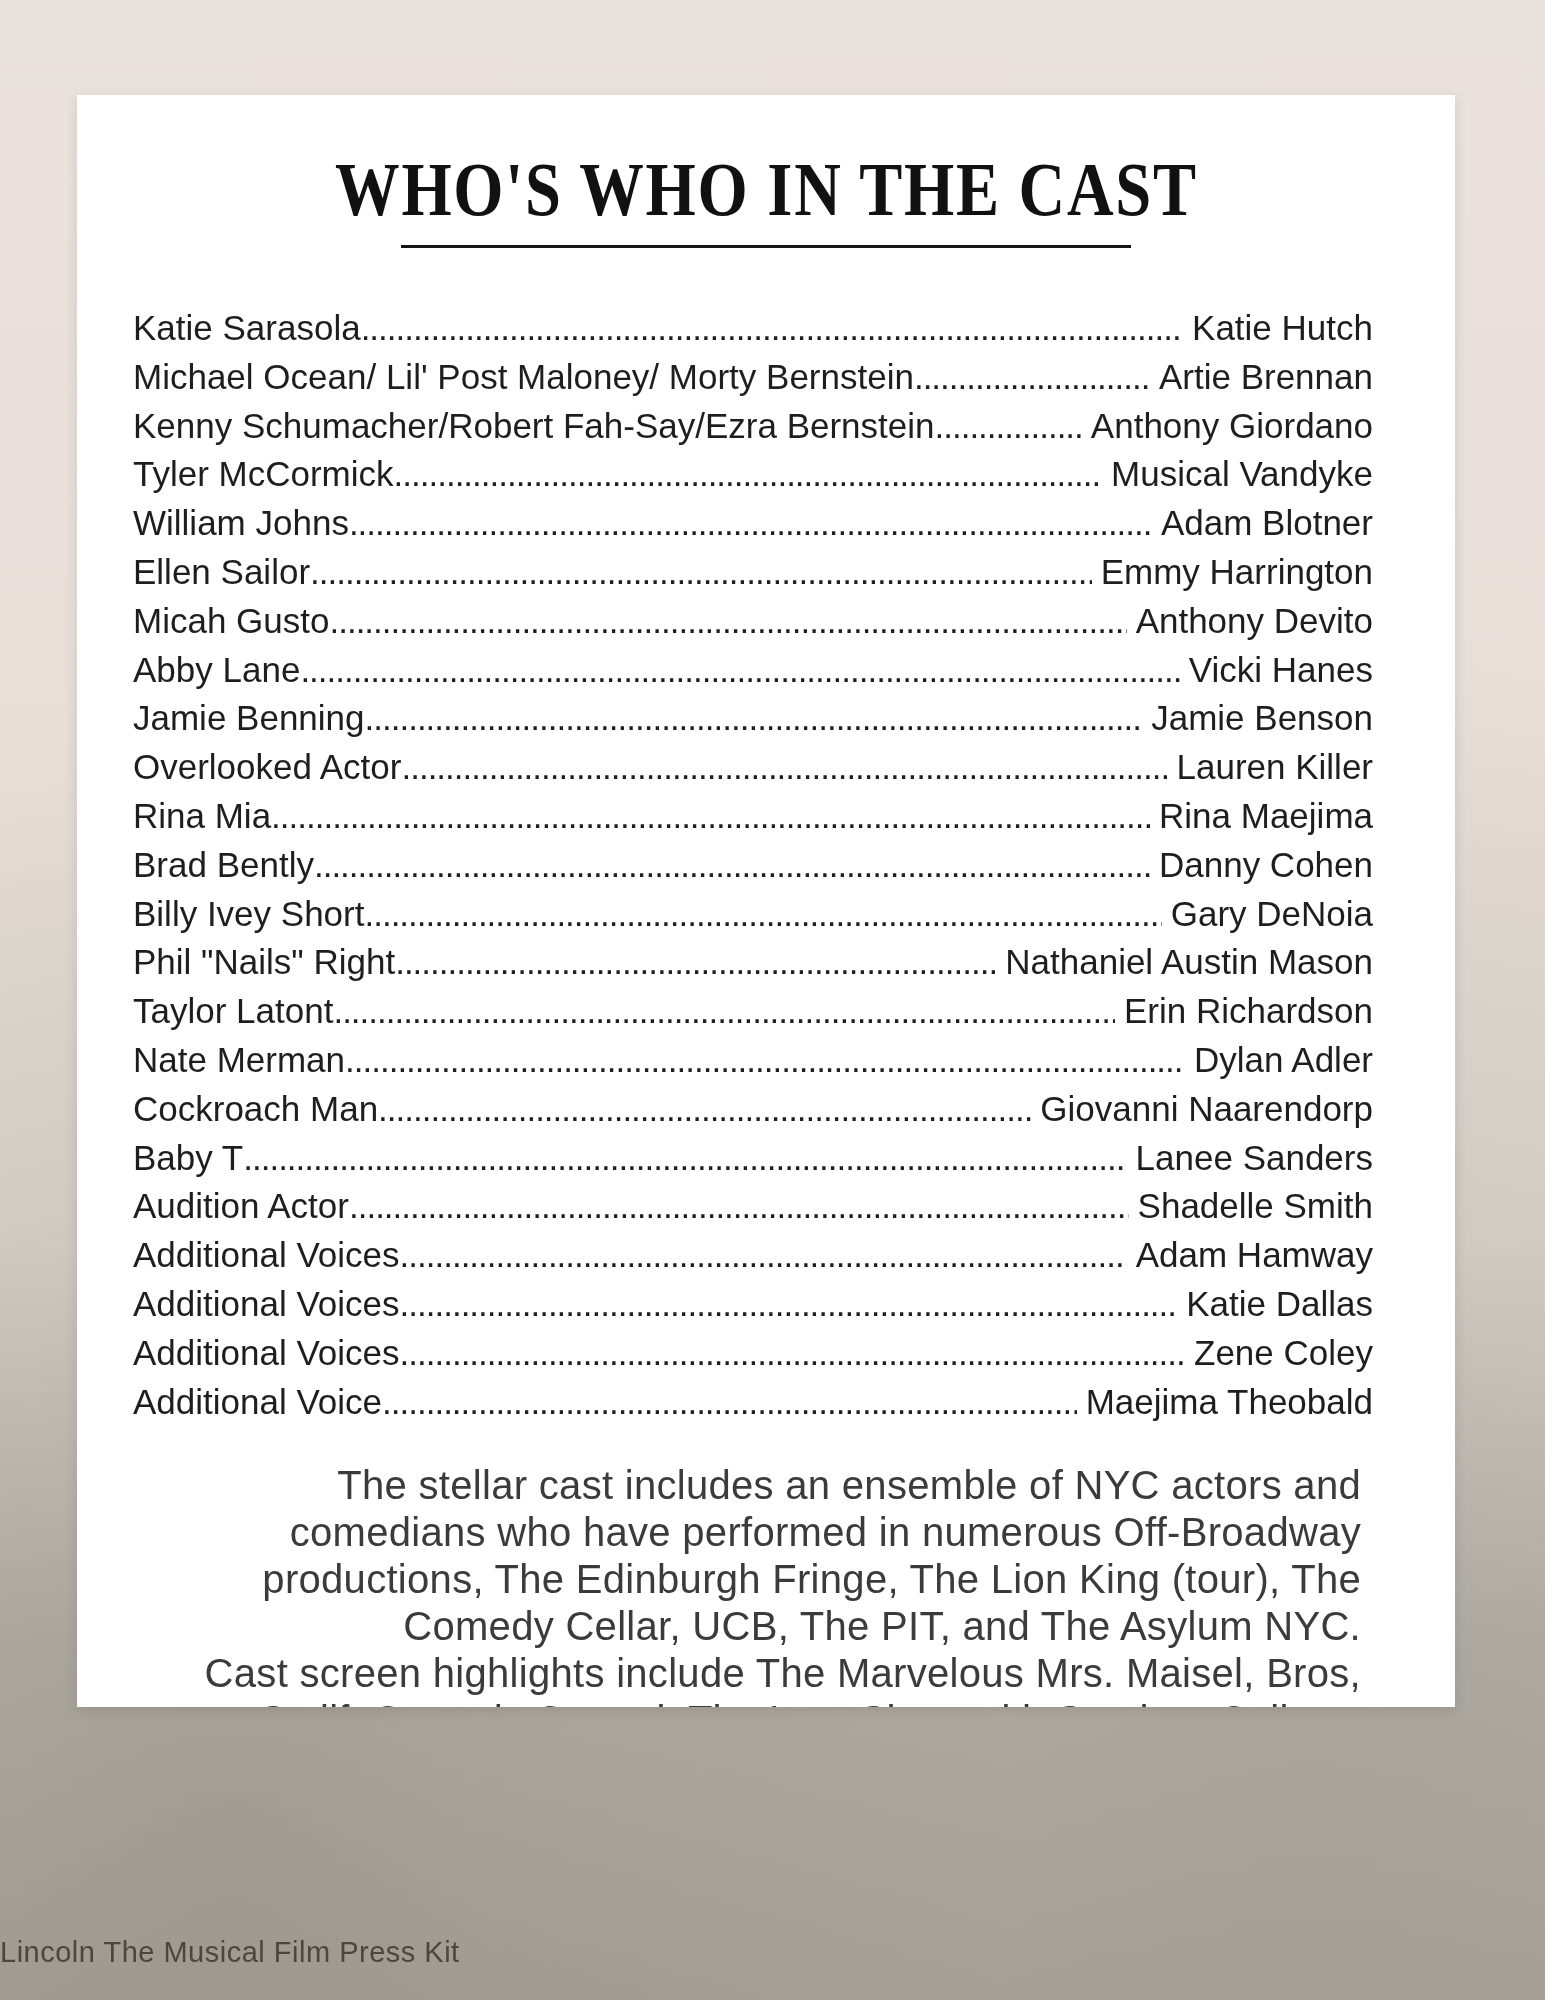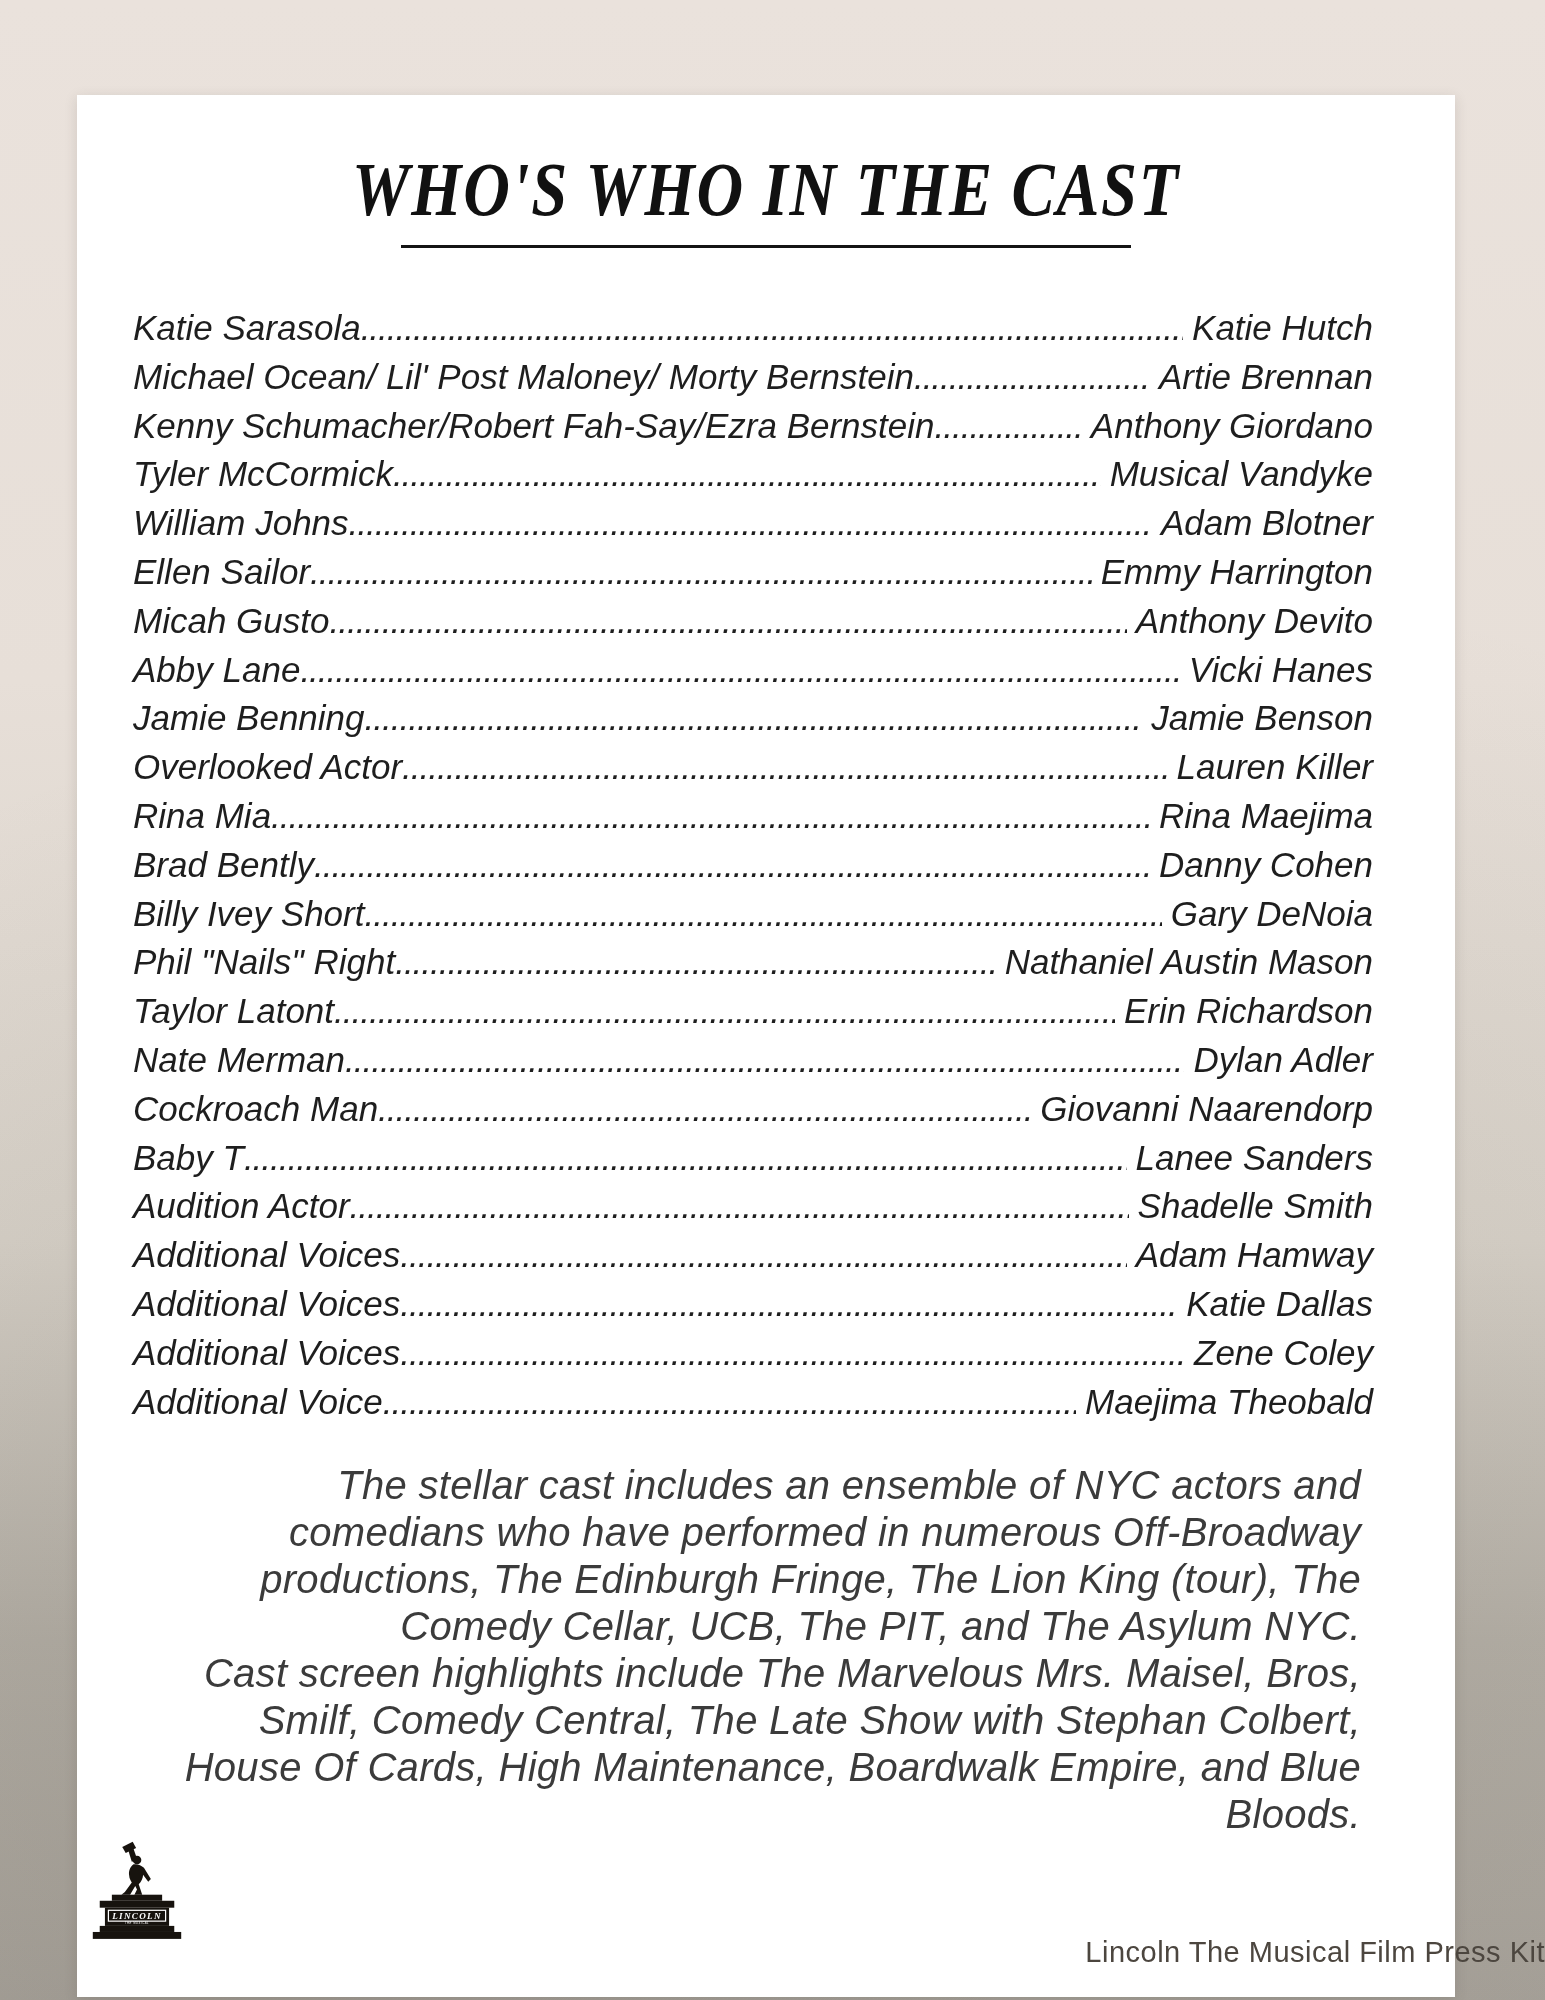--- a/index.html
+++ b/index.html
@@ -10,24 +10,23 @@
   html,body{margin:0;padding:0;}
   body{
     width:1545px;height:2000px;position:relative;overflow:hidden;
     font-family:"Liberation Sans",sans-serif;
     background:
       radial-gradient(ellipse at 15% 92%, rgba(110,104,94,0.20), transparent 42%),
       radial-gradient(ellipse at 85% 85%, rgba(120,114,104,0.14), transparent 46%),
       linear-gradient(180deg, var(--page_bg_top) 0%, #e7dfd8 34%, var(--page_bg_mid) 62%, #b5b0a7 82%, var(--page_bg_bottom) 100%);
   }
   .card{
-    position:absolute;left:77px;top:95px;width:1378px;height:1902px;
+    position:absolute;left:77px;top:95px;width:1378px;height:1612px;
     background:var(--card_bg);box-shadow:0 3px 12px rgba(60,55,48,0.15);
     overflow:hidden;
-    font-style:italic;
   }
   .title-wrap{margin-top:56px;text-align:center;line-height:1;}
   .title{
     display:inline-block;font-family:"Liberation Serif",serif;font-weight:bold;
     font-size:76px;letter-spacing:2px;color:#111;white-space:nowrap;
     transform:scaleX(0.85);transform-origin:50% 50%;
   }
   .rule{width:730px;height:3px;background:#141414;margin:18px auto 0;}
   .cast-list{margin:56px 82px 0 28px;}
   .cast-row{
@@ -41,21 +40,21 @@
   }
   .actor{flex:0 0 auto;margin-left:9px;}
   .about{
     width:1190px;margin:36px auto 0;text-align:right;
     font-size:40px;line-height:47px;letter-spacing:0.3px;color:var(--muted_ink);
   }
   .about p{margin:0;}
   .logo-wrap{text-align:left;margin-top:2px;padding-left:8px;}
   .logo-wrap svg{display:inline-block;}
   .press-kit{
-    position:absolute;top:1936px;left:0;width:100%;text-align:right;
+    position:absolute;top:1936px;left:0;width:100%;text-align:left;
     font-size:29px;letter-spacing:0.5px;color:var(--footer_ink);
   }
 </style>
 </head>
 <body>
 
 <div class="card">
 
   <div class="title-wrap">
     <span class="title">WHO'S WHO IN THE CAST</span>

